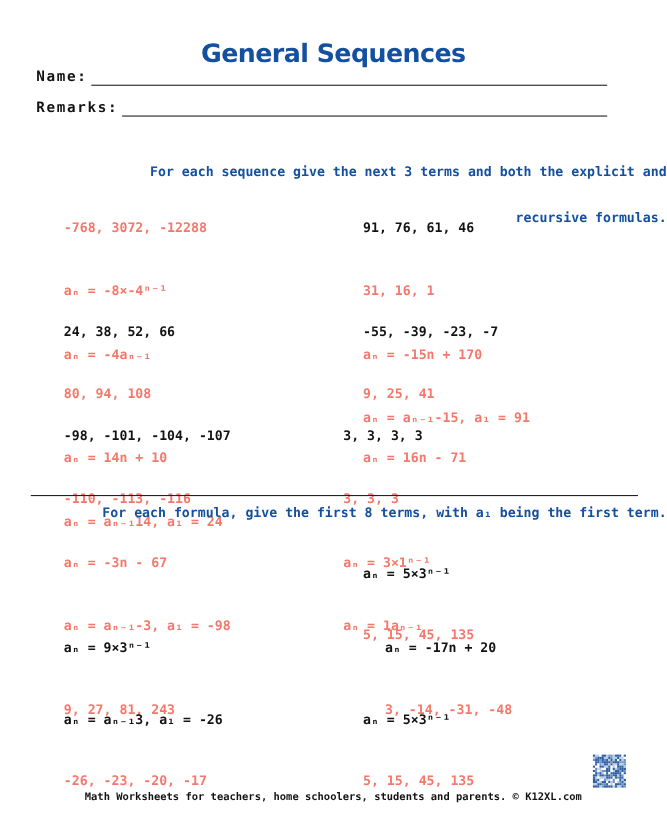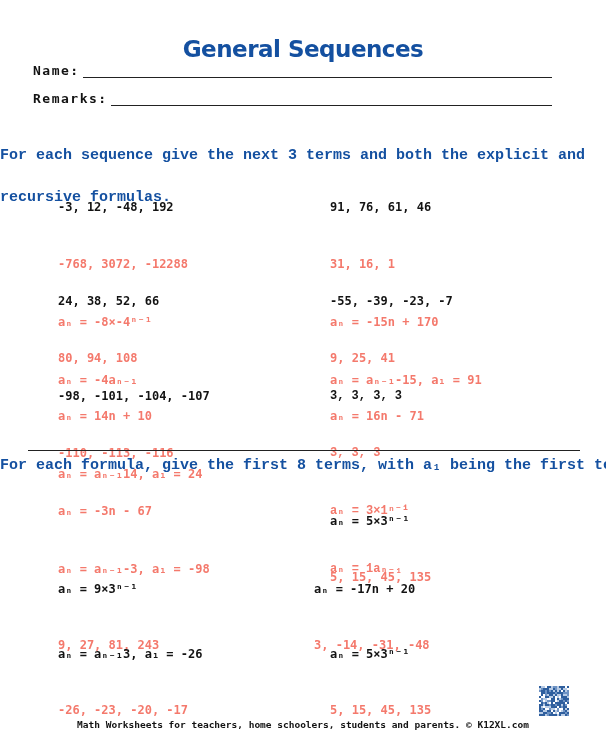--- a/index.html
+++ b/index.html
@@ -15,24 +15,23 @@
     color:var(--blue,#1450a0);
   }
   .field {
     position:absolute; left:33px; width:519px; display:flex; align-items:flex-end;
     font-size:13px; font-weight:bold; letter-spacing:1.5px; color:var(--ink,#131313);
   }
   .field-name    { top:63px; }
   .field-remarks { top:91px; }
   .field-line { flex:1; border-bottom:1.4px solid #222; margin-left:3px; height:14px; }
   .instr {
-    position:absolute; left:0; width:100%; text-align:left;
-    color:var(--blue,#1450a0); font-size:15px; font-weight:bold; line-height:14px;
+    position:absolute; left:0; width:100%; text-align:right;
+    color:var(--blue,#1450a0); font-size:12px; font-weight:bold; line-height:14px;
     white-space:pre;
-    font-family:Liberation Mono, monospace;
   }
   .instr1 { top:121px; }
   .instr2 { top:459px; }
   .problem {
     position:absolute; font-size:12px; font-weight:bold; line-height:19.3px;
     white-space:pre;
   }
   .problem .given { color:var(--ink,#131313); }
   .problem .ans   { color:var(--salmon,#f4796c); }
   .fproblem {
@@ -70,21 +69,20 @@
     <span>Name:</span>
     <span class="field-line"></span>
   </div>
 
   <div class="instr instr1">
     <div>For each sequence give the next 3 terms and both the explicit and</div>
     <div>recursive formulas.</div>
   </div>
 
   <div class="problem" style="left:58px; top:159px;">
-    <div class="given">-3, 12, -48, 192</div>
     <div class="ans">-768, 3072, -12288</div>
     <div class="ans">aₙ = -8×-4ⁿ⁻¹</div>
     <div class="ans">aₙ = -4aₙ₋₁</div>
   </div>
 
   <div class="problem" style="left:330px; top:159px;">
     <div class="given">91, 76, 61, 46</div>
     <div class="ans">31, 16, 1</div>
     <div class="ans">aₙ = -15n + 170</div>
     <div class="ans">aₙ = aₙ₋₁-15, a₁ = 91</div>
@@ -103,21 +101,21 @@
     <div class="ans">aₙ = 16n - 71</div>
   </div>
 
   <div class="problem" style="left:58px; top:348px;">
     <div class="given">-98, -101, -104, -107</div>
     <div class="ans">-110, -113, -116</div>
     <div class="ans">aₙ = -3n - 67</div>
     <div class="ans">aₙ = aₙ₋₁-3, a₁ = -98</div>
   </div>
 
-  <div class="problem" style="left:330px; top:348px;font-family:Liberation Mono, monospace;">
+  <div class="problem" style="left:312px; top:348px;">
     <div class="given">3, 3, 3, 3</div>
     <div class="ans">3, 3, 3</div>
     <div class="ans">aₙ = 3×1ⁿ⁻¹</div>
     <div class="ans">aₙ = 1aₙ₋₁</div>
   </div>
 
   <hr class="divider">
 
   <div class="instr instr2">For each formula, give the first 8 terms, with a₁ being the first term.</div>
 
@@ -125,21 +123,21 @@
   <div class="fproblem" style="left:330px; top:487px;">
     <div class="formula">aₙ = 5×3ⁿ⁻¹</div>
     <div class="terms">5, 15, 45, 135</div>
   </div>
 
   <div class="fproblem" style="left:58px; top:555px;">
     <div class="formula">aₙ = 9×3ⁿ⁻¹</div>
     <div class="terms">9, 27, 81, 243</div>
   </div>
 
-  <div class="fproblem" style="left:314px; top:555px;">
+  <div class="fproblem" style="left:350px; top:555px;">
     <div class="formula">aₙ = -17n + 20</div>
     <div class="terms">3, -14, -31, -48</div>
   </div>
 
   <div class="fproblem" style="left:58px; top:620px;">
     <div class="formula">aₙ = aₙ₋₁3, a₁ = -26</div>
     <div class="terms">-26, -23, -20, -17</div>
   </div>
 
   <div class="fproblem" style="left:330px; top:620px;">

